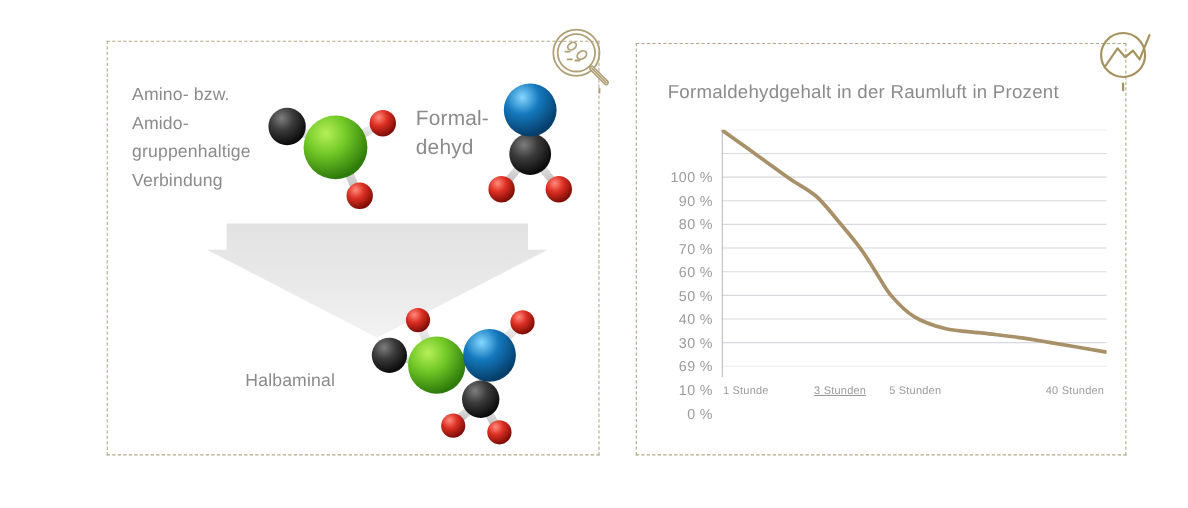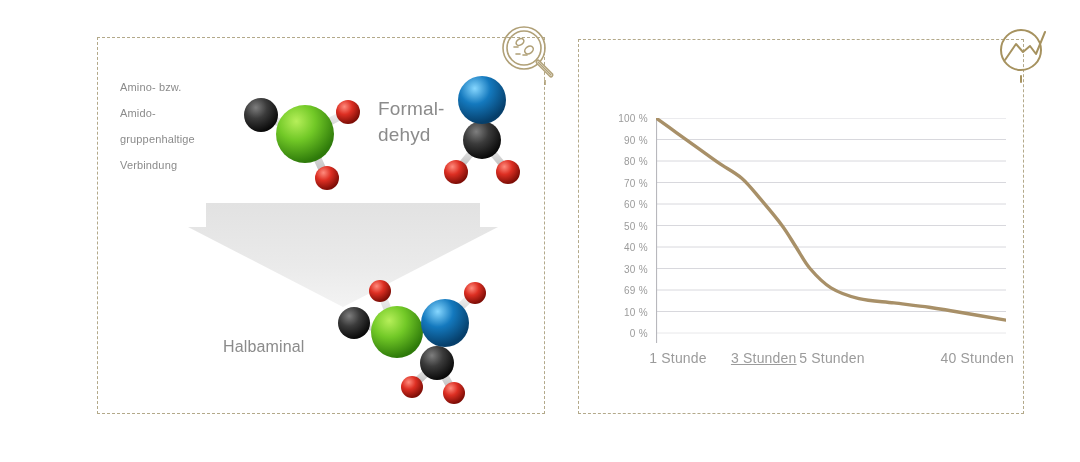--- a/index.html
+++ b/index.html
@@ -26,21 +26,21 @@
   .corner-icon{position:absolute;}
   #icon-magnifier{ left:497px; top:22px; width:64px; height:64px; }
   #icon-trend{ left:992px; top:24px; width:62px; height:62px; }
 
   
   #left-caption{
     position:absolute;
     left:120px; top:74px;
     width:170px;
     color:#8b8b8b;
-    font-size:11px;
+    font-size:16px;
     line-height:26px;
     letter-spacing:.15px;
     white-space:pre-line;
   }
   #label-formaldehyd{
     position:absolute;
     left:378px; top:96px;
     width:90px;
     color:#8b8b8b;
     font-size:19px;
@@ -73,31 +73,32 @@
     font-size:17px;
     letter-spacing:.2px;
     white-space:nowrap;
   }
   #chart-wrap{ position:absolute; left:600px; top:118px; width:412px; height:250px; }
 
   .ytick{
     position:absolute;
     right:0; width:44px;
     text-align:right;
-    font-size:10px;
+    font-size:13px;
     color:#9b9b9b;
     letter-spacing:.3px;
     transform:translateY(-50%);
+    margin-top:43px;
   }
   #y-axis{ position:absolute; left:0; top:0; width:48px; height:215px; }
 
   .xtick{
     position:absolute;
     top:232px;
-    font-size:14px;
+    font-size:10px;
     color:#9b9b9b;
     letter-spacing:.2px;
     white-space:nowrap;
     transform:translateX(-50%);
   }
 
   #plot-svg{ position:absolute; left:56px; top:0; width:350px; height:225px; }
 </style>
 </head>
 <body>
@@ -229,20 +230,21 @@
   <div class="corner-icon" id="icon-trend">
     <svg viewBox="0 0 62 62" width="62" height="62">
       <g fill="none" stroke="#a6925f" stroke-width="2" stroke-linecap="round" stroke-linejoin="round">
         <circle cx="29" cy="26" r="20"></circle>
         <polyline points="13,36 24,20 31,28 38,22 44,30 53,8"></polyline>
         <line x1="29" y1="52" x2="29" y2="58"></line>
       </g>
     </svg>
   </div>
 
+  <div id="chart-title">Formaldehydgehalt in der Raumluft in Prozent</div>
 
   <div id="chart-wrap">
     <div id="y-axis">
         <div class="ytick" style="top: 0px;">100 %</div>
         <div class="ytick" style="top: 21.5px;">90 %</div>
         <div class="ytick" style="top: 43px;">80 %</div>
         <div class="ytick" style="top: 64.5px;">70 %</div>
         <div class="ytick" style="top: 86px;">60 %</div>
         <div class="ytick" style="top: 107.5px;">50 %</div>
         <div class="ytick" style="top: 129px;">40 %</div>

